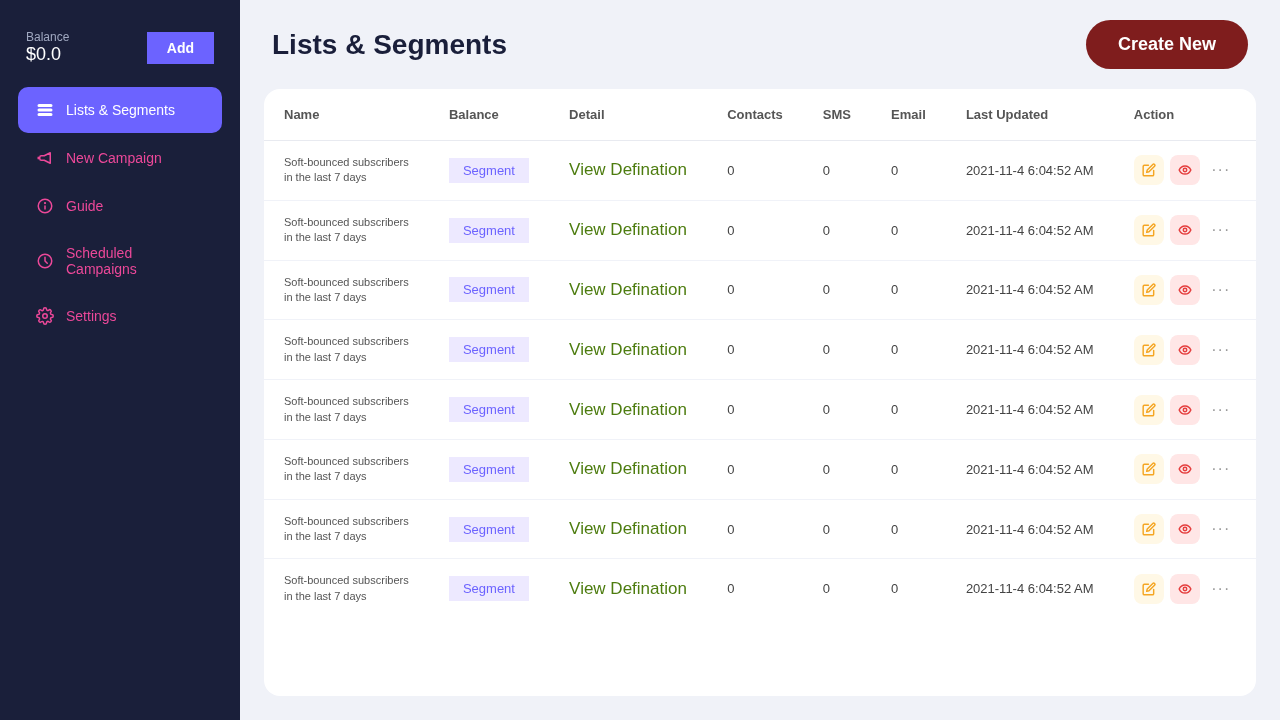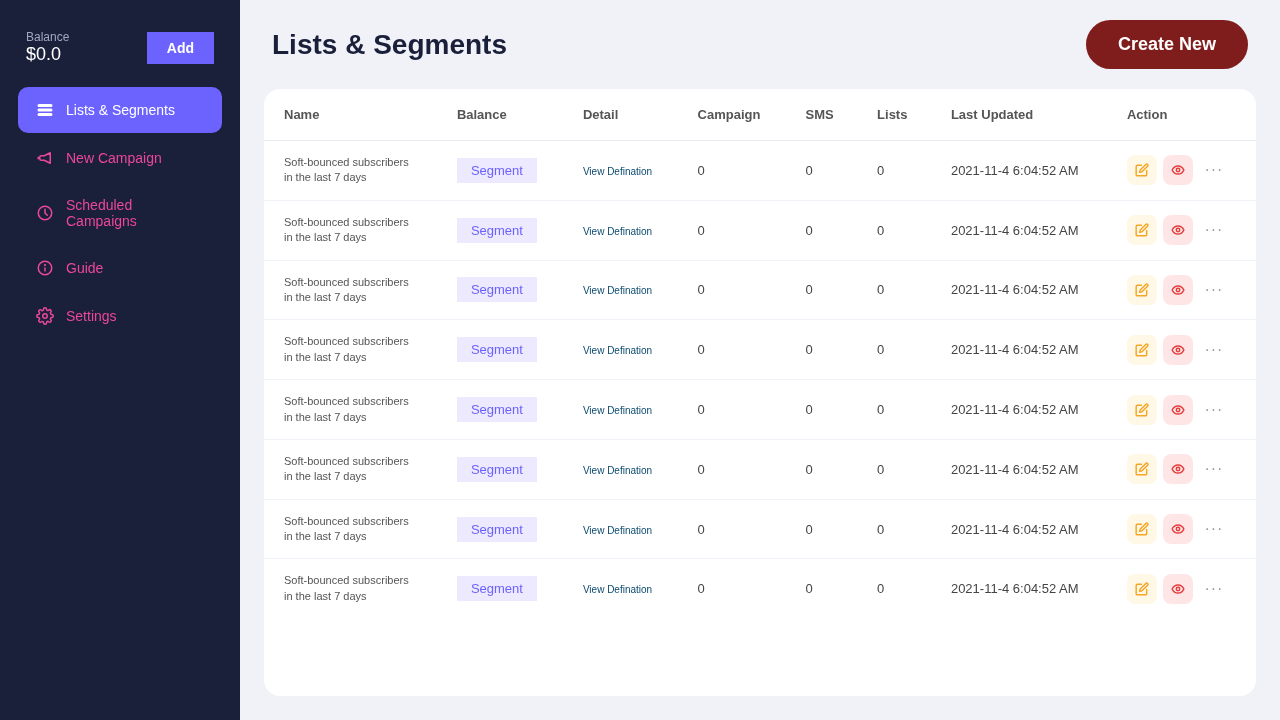--- a/index.html
+++ b/index.html
@@ -135,22 +135,22 @@
     .segment-badge {
       background: #ede9ff;
       color: #6c63ff;
       border-radius: 0;
       padding: 5px 14px;
       font-size: 13px;
       font-weight: 500;
       display: inline-block;
     }
     .view-def-link {
-      color: #0c4a6e;
-      font-size: 10px;
+      color: #4d7c0f;
+      font-size: 17px;
       text-decoration: none;
       cursor: pointer;
     }
     .action-cell {
       display: flex;
       align-items: center;
       gap: 6px;
     }
     .action-btn {
       width: 30px;
@@ -204,32 +204,32 @@
     <div class="nav-item">
       <svg class="nav-icon" viewBox="0 0 24 24" fill="none" stroke="currentColor" stroke-width="2" stroke-linecap="round" stroke-linejoin="round">
         <path d="M3 11v2M19 5v14l-8-4H7a2 2 0 0 1-2-2v-2a2 2 0 0 1 2-2h4l8-4z"></path>
       </svg>
       <span>New Campaign</span>
     </div>
 
     <div class="nav-item">
       <svg class="nav-icon" viewBox="0 0 24 24" fill="none" stroke="currentColor" stroke-width="2" stroke-linecap="round" stroke-linejoin="round">
         <circle cx="12" cy="12" r="9"></circle>
-          <polyline points="12 7 12 12 15 15"></polyline>
-      </svg>
-      <span>Scheduled Campaigns</span>
-    </div>
-
-    <div class="nav-item">
-      <svg class="nav-icon" viewBox="0 0 24 24" fill="none" stroke="currentColor" stroke-width="2" stroke-linecap="round" stroke-linejoin="round">
-        <circle cx="12" cy="12" r="9"></circle>
           <line x1="12" y1="8" x2="12" y2="8" stroke-width="3"></line>
           <line x1="12" y1="12" x2="12" y2="16"></line>
       </svg>
       <span>Guide</span>
+    </div>
+
+    <div class="nav-item">
+      <svg class="nav-icon" viewBox="0 0 24 24" fill="none" stroke="currentColor" stroke-width="2" stroke-linecap="round" stroke-linejoin="round">
+        <circle cx="12" cy="12" r="9"></circle>
+          <polyline points="12 7 12 12 15 15"></polyline>
+      </svg>
+      <span>Scheduled Campaigns</span>
     </div>
 
     <div class="nav-item">
       <svg class="nav-icon" viewBox="0 0 24 24" fill="none" stroke="currentColor" stroke-width="2" stroke-linecap="round" stroke-linejoin="round">
         <circle cx="12" cy="12" r="3"></circle>
           <path d="M19.4 15a1.65 1.65 0 0 0 .33 1.82l.06.06a2 2 0 0 1-2.83 2.83l-.06-.06a1.65 1.65 0 0 0-1.82-.33 1.65 1.65 0 0 0-1 1.51V21a2 2 0 0 1-4 0v-.09A1.65 1.65 0 0 0 9 19.4a1.65 1.65 0 0 0-1.82.33l-.06.06a2 2 0 0 1-2.83-2.83l.06-.06A1.65 1.65 0 0 0 4.68 15a1.65 1.65 0 0 0-1.51-1H3a2 2 0 0 1 0-4h.09A1.65 1.65 0 0 0 4.6 9a1.65 1.65 0 0 0-.33-1.82l-.06-.06a2 2 0 0 1 2.83-2.83l.06.06A1.65 1.65 0 0 0 9 4.68a1.65 1.65 0 0 0 1-1.51V3a2 2 0 0 1 4 0v.09a1.65 1.65 0 0 0 1 1.51 1.65 1.65 0 0 0 1.82-.33l.06-.06a2 2 0 0 1 2.83 2.83l-.06.06A1.65 1.65 0 0 0 19.4 9a1.65 1.65 0 0 0 1.51 1H21a2 2 0 0 1 0 4h-.09a1.65 1.65 0 0 0-1.51 1z"></path>
       </svg>
       <span>Settings</span>
     </div>
   </nav>
@@ -241,23 +241,23 @@
     <button class="create-new-button">Create New</button>
   </header>
 
   <div class="table-container">
     <table>
       <thead>
         <tr>
           <th>Name</th>
           <th>Balance</th>
           <th>Detail</th>
-          <th>Campaign</th>
+          <th>Contacts</th>
           <th>SMS</th>
-          <th>Lists</th>
+          <th>Email</th>
           <th>Last Updated</th>
           <th>Action</th>
         </tr>
       </thead>
       <tbody id="table-body">
       <tr>
     <td>
       <div class="row-name">Soft-bounced subscribers<br>in the last 7 days</div>
     </td>
     <td>

